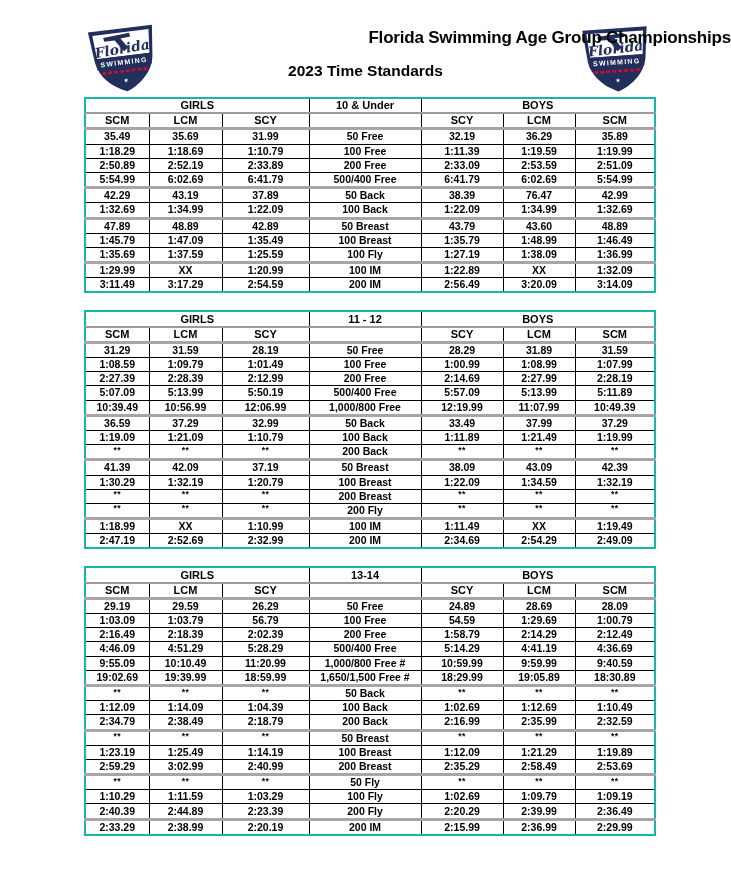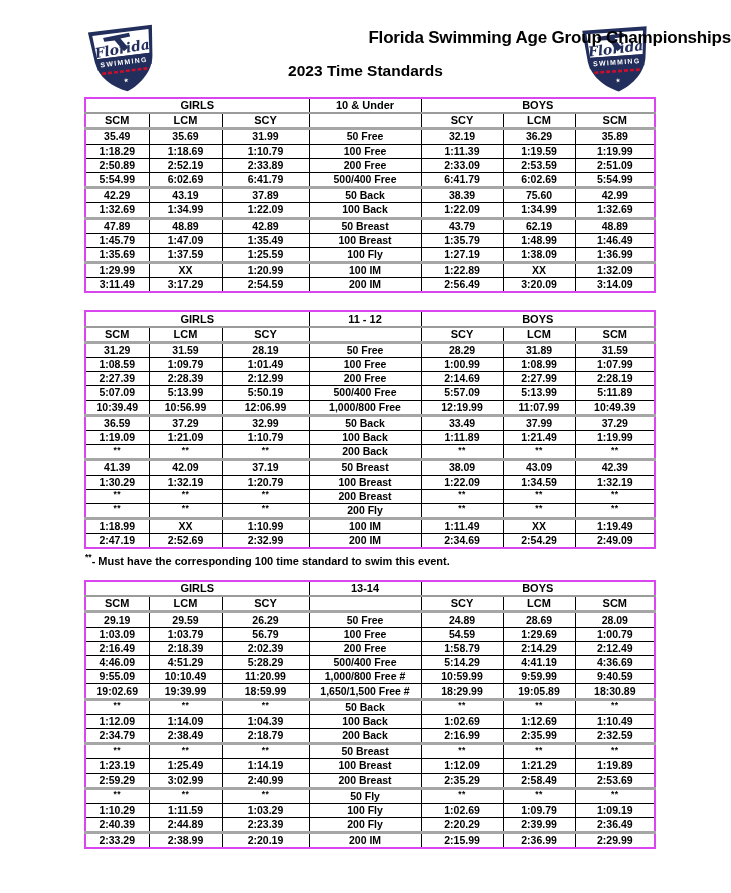--- a/index.html
+++ b/index.html
@@ -19,21 +19,21 @@
   .logo-left{left:84px;transform:rotate(-7deg);}
   .logo-right{left:577px;transform:rotate(-4deg);}
   .script-text{font-family:"DejaVu Serif",serif;font-style:italic;font-weight:bold;}
   .band-text{font-family:"Liberation Sans",sans-serif;font-weight:bold;letter-spacing:2px;}
 
   .tables{position:absolute;top:97px;left:84px;width:572px;}
   .table-block{margin:0;}
   .table-block + .table-block{margin-top:17px;}
   table{
     border-collapse:collapse;table-layout:fixed;width:570px;
-    border:2px solid #d946ef;
+    border:2px solid #14b8a6;
     padding-left:8px;
   }
   th,td{
     border:1px solid #000;text-align:center;vertical-align:middle;
     font-weight:bold;font-size:10.5px;height:13.2px;line-height:11px;padding:0;
     overflow:hidden;white-space:nowrap;
   }
   thead tr:first-child th{border-bottom:2px solid #9b9b9b;font-size:11px;}
   thead tr.cols th{border-bottom:3px solid #a6a6a6;font-size:11px;}
   tbody tr.grp td{border-top:3px solid #a6a6a6;}
@@ -154,39 +154,39 @@
             <td>6:41.79</td>
             <td>6:02.69</td>
             <td>5:54.99</td>
           </tr>
           <tr class="grp">
             <td>42.29</td>
             <td>43.19</td>
             <td>37.89</td>
             <td>50 Back</td>
             <td>38.39</td>
-            <td>75.60</td>
+            <td>76.47</td>
             <td>42.99</td>
           </tr>
           <tr>
             <td>1:32.69</td>
             <td>1:34.99</td>
             <td>1:22.09</td>
             <td>100 Back</td>
             <td>1:22.09</td>
             <td>1:34.99</td>
             <td>1:32.69</td>
           </tr>
           <tr class="grp">
             <td>47.89</td>
             <td>48.89</td>
             <td>42.89</td>
             <td>50 Breast</td>
             <td>43.79</td>
-            <td>62.19</td>
+            <td>43.60</td>
             <td>48.89</td>
           </tr>
           <tr>
             <td>1:45.79</td>
             <td>1:47.09</td>
             <td>1:35.49</td>
             <td>100 Breast</td>
             <td>1:35.79</td>
             <td>1:48.99</td>
             <td>1:46.49</td>
@@ -372,21 +372,20 @@
             <td>2:52.69</td>
             <td>2:32.99</td>
             <td>200 IM</td>
             <td>2:34.69</td>
             <td>2:54.29</td>
             <td>2:49.09</td>
           </tr>
         </tbody>
       </table>
   </section>
-  <p class="footnote"><sup>**</sup><span>- Must have the corresponding 100 time standard to swim this event.</span></p>
 
   <section class="table-block">
     <table>
       <colgroup>
         <col style="width:64px">
           <col style="width:73px">
           <col style="width:87px">
         <col style="width:112px">
         <col style="width:82px">
           <col style="width:72px">

